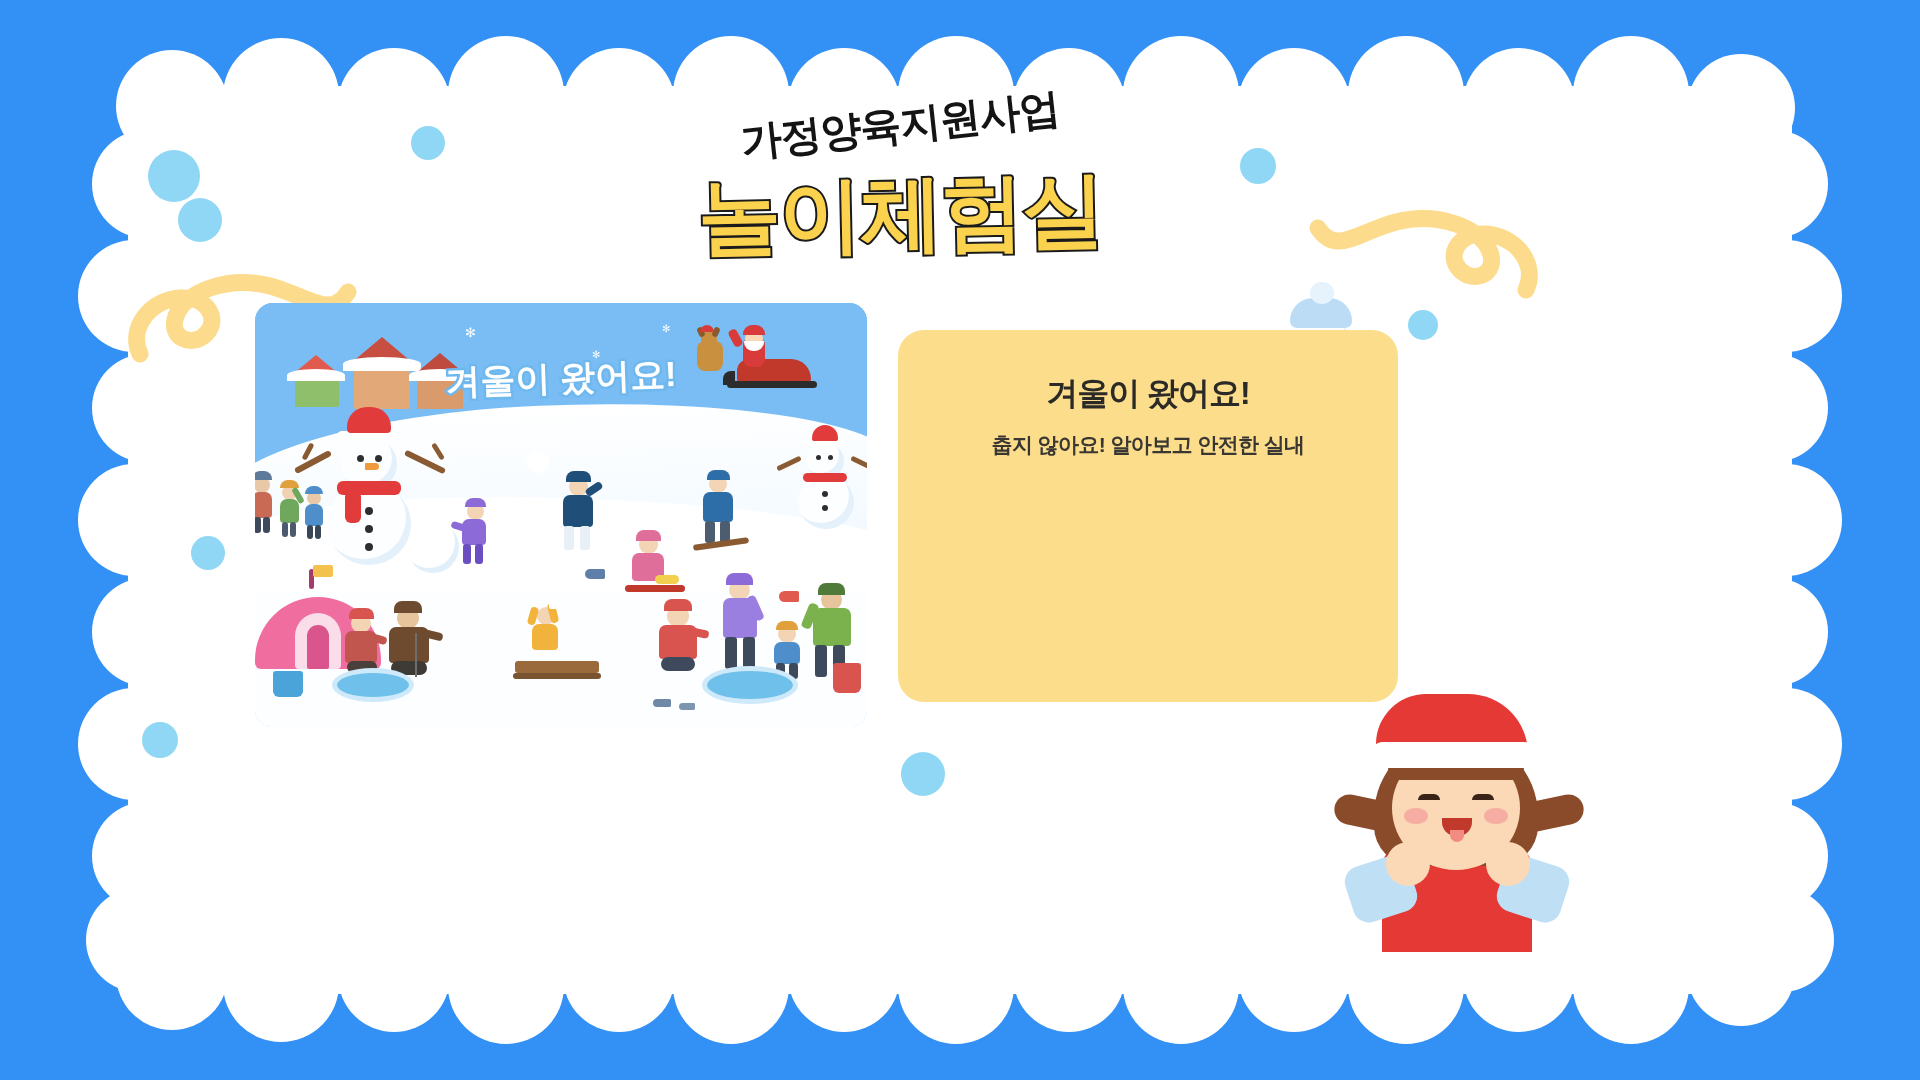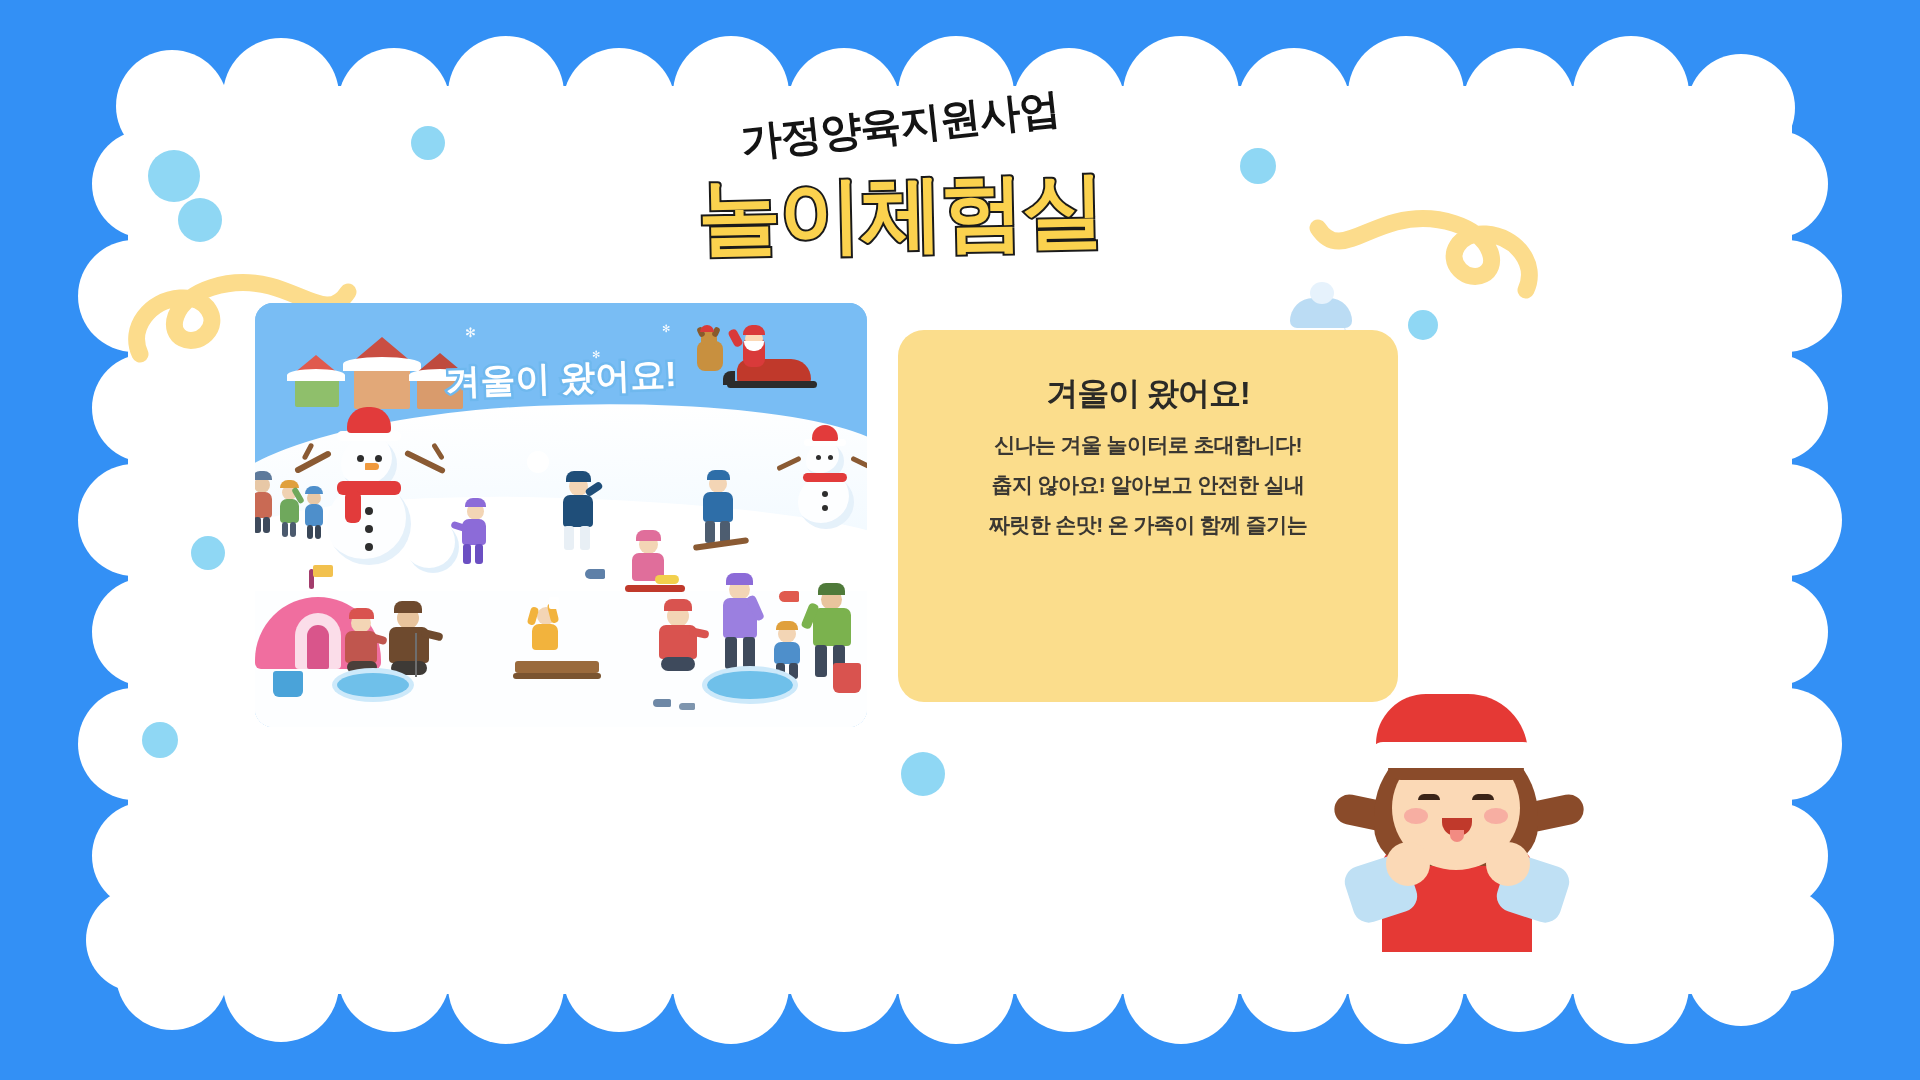--- a/index.html
+++ b/index.html
@@ -453,23 +453,21 @@
   <div class="eye" style="left:66px;top:34px;width:7px;height:7px;"></div>
   <div class="nose" style="left:56px;top:42px;width:8px;height:8px;"></div>
   <div class="scarf" style="left:28px;top:58px;width:62px;height:14px;"></div>
   <div class="scarf" style="left:32px;top:68px;width:15px;height:30px;"></div>
   <div class="btn" style="left:56px;top:82px;width:8px;height:8px;"></div>
   <div class="btn" style="left:56px;top:98px;width:8px;height:8px;"></div>
 </div>
 
 <div id="text-panel">
   <div id="panel-heading">겨울이 왔어요!</div>
-  <div class="panel-line">신나는 겨울 놀이터로 초대합니다!</div>
   <div class="panel-line">춥지 않아요! 알아보고 안전한 실내</div>
-  <div class="panel-line">짜릿한 손맛! 온 가족이 함께 즐기는</div>
 </div>
 
 <div id="girl">
 
   <div class="g-body" style="left:52px;top:158px;width:150px;height:104px;"></div>
   <div class="g-sleeve" style="left:18px;top:170px;width:66px;height:58px;transform:rotate(-18deg);"></div>
   <div class="g-sleeve" style="left:170px;top:170px;width:66px;height:58px;transform:rotate(18deg);"></div>
 
   <div class="g-braid" style="left:4px;top:108px;width:64px;height:30px;transform:rotate(12deg);"></div>
   <div class="g-braid" style="left:190px;top:108px;width:64px;height:30px;transform:rotate(-12deg);"></div>

